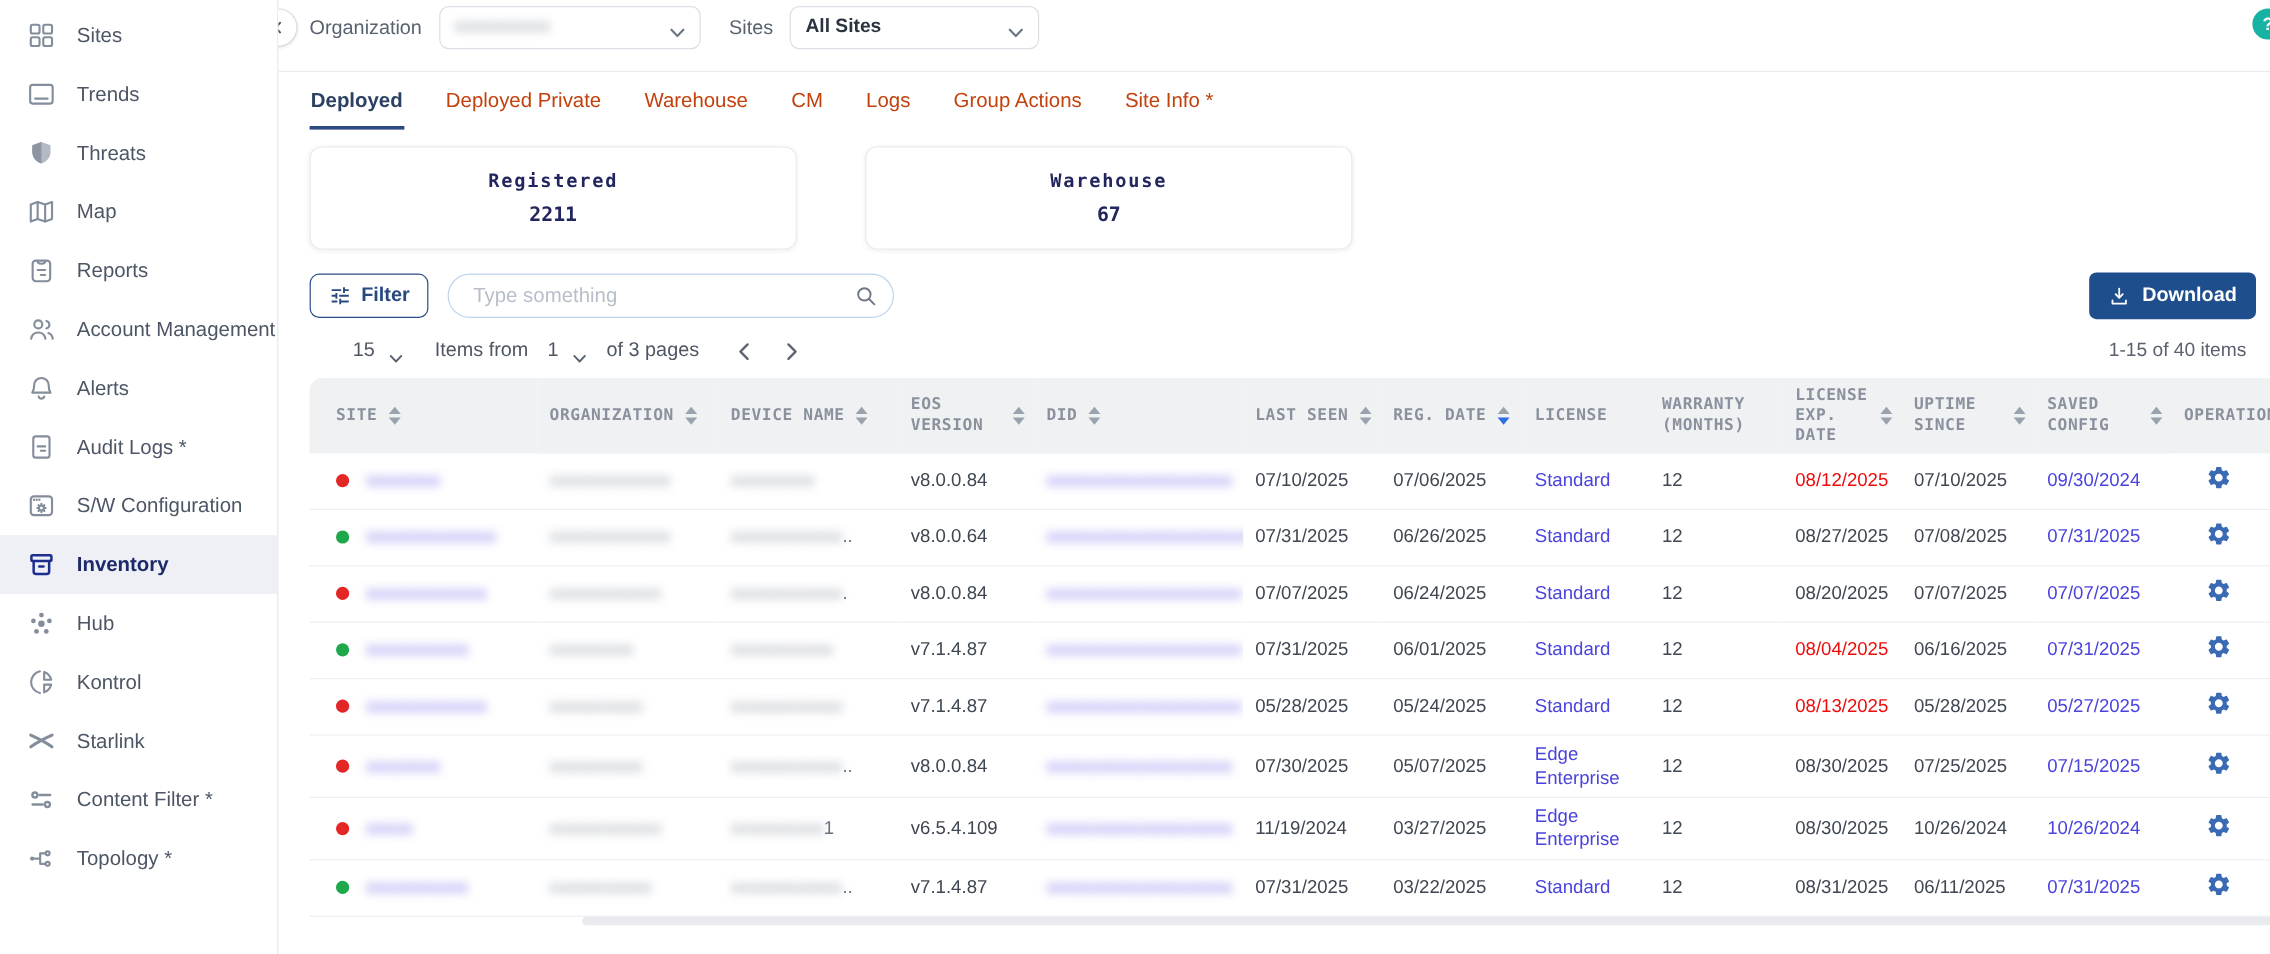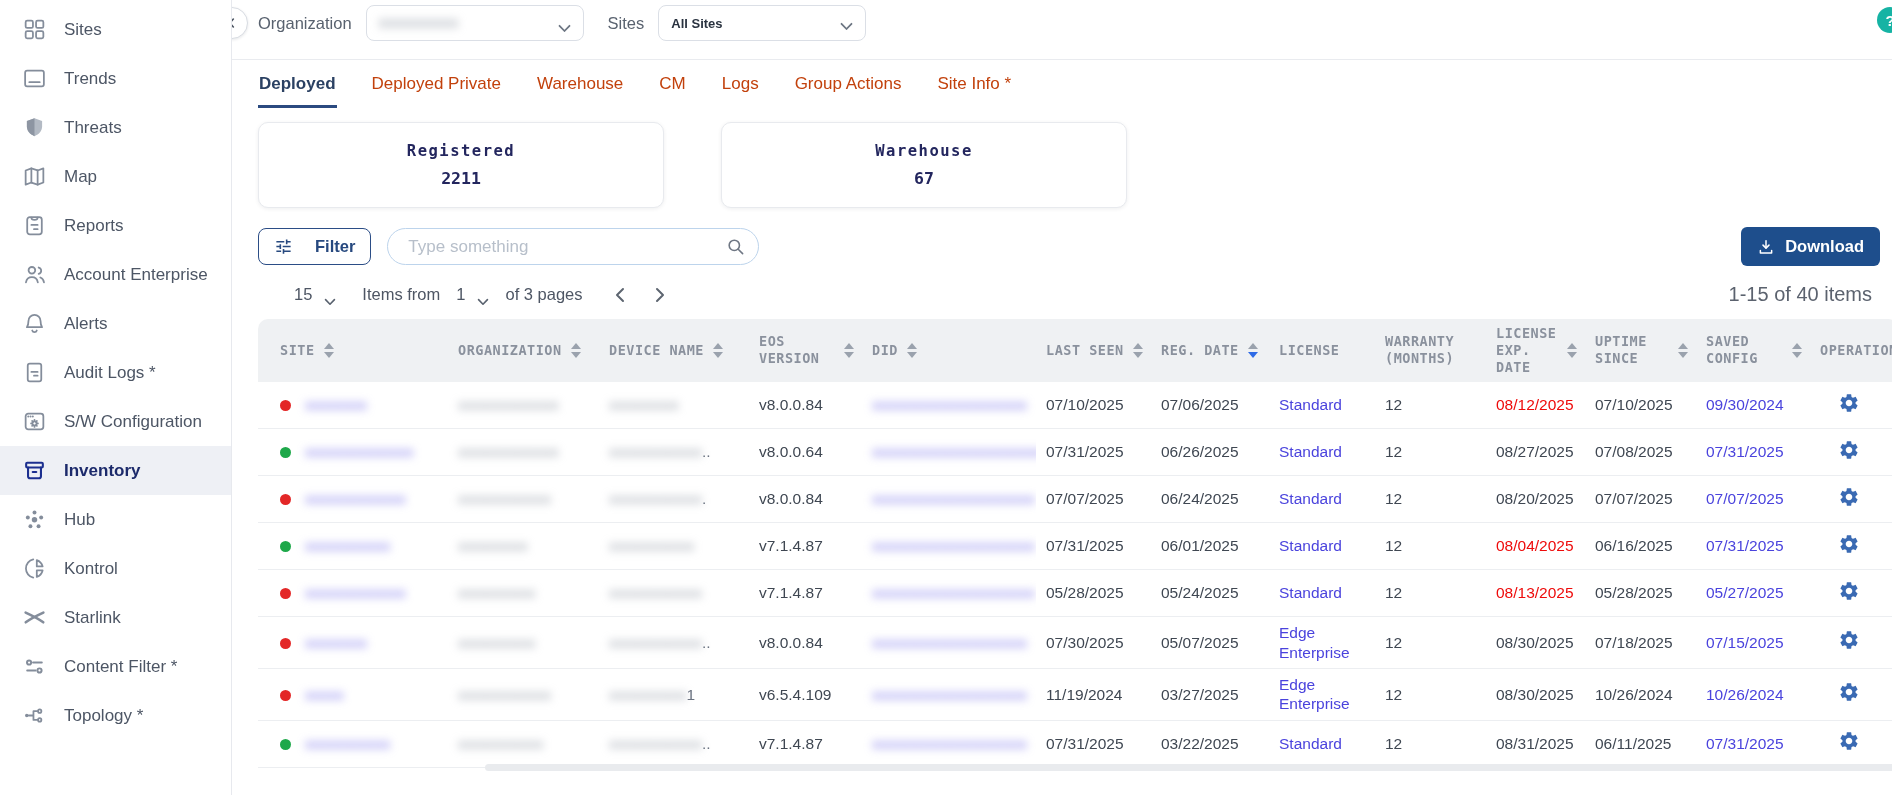--- a/index.html
+++ b/index.html
@@ -47,21 +47,21 @@
   .back-btn svg { width:16px; height:16px; }
   .tb-label { font-size:16.5px; color:#59626f; }
   .select {
     height:36px; border:1px solid #dbdfe6; border-radius:8px; background:#fff;
     display:flex; align-items:center; justify-content:space-between;
     padding:0 12px; gap:10px; cursor:pointer;
   }
   .select .chev { width:13px; height:9px; color:#6d7683; flex:none; }
   .select .chev svg { width:13px; height:9px; }
   .org-select { width:218px; }
-  .sites-select { width:208px; font-weight:bold; font-size:13px; color:#2a3340;padding-left:12px; }
+  .sites-select { width:208px; font-weight:bold; font-size:16px; color:#2a3340;padding-left:12px; }
   .help-bubble {
     position:absolute; right:-11px; top:7px;
     width:26px; height:26px; border-radius:50%;
     background:#16b3a4; color:#fff; font-weight:bold; font-size:15px;
     display:flex; align-items:center; justify-content:center; cursor:pointer;
   }
 
   
   .tabs { display:flex; gap:34px; padding-left:26px; height:48px; align-items:stretch; }
   .tab {
@@ -84,21 +84,21 @@
   .card-value {
     font-family:"DejaVu Sans Mono", monospace;
     font-size:16.5px; font-weight:bold; color:#23265e;
   }
 
   
   .toolbar { display:flex; align-items:center; padding:19px 12px 0 26px; }
   .filter-btn {
     height:37px; border:1.5px solid #2b4d86; border-radius:8px; background:#fff;
     color:#27497f; font-weight:bold; font-size:16.5px; font-family:inherit;
-    display:flex; align-items:center; gap:22px; padding:0 15px; cursor:pointer;
+    display:flex; align-items:center; gap:8px; padding:0 15px; cursor:pointer;
   }
   .filter-btn svg { width:19px; height:19px; fill:#27497f; }
   .search-box {
     margin-left:16px; width:372px; height:37px;
     border:1px solid #bdd4ec; border-radius:19px; background:#fff;
     display:flex; align-items:center; padding:0 13px 0 18px; gap:8px;
   }
   .search-box input {
     flex:1; border:none; outline:none; font-size:17px; font-family:inherit; color:#3e4550; background:transparent;
   }
@@ -113,21 +113,21 @@
   .download-btn svg { width:18px; height:18px; }
 
   
   .pagerow { display:flex; align-items:center; padding:17px 20px 13px 62px; color:#4e5664; font-size:16.5px; }
   .psel { display:flex; align-items:center; gap:12px; cursor:pointer; }
   .psel .chev { width:12px; height:8px; color:#59626f; } .psel .chev svg { width:12px; height:8px; }
   .pg-gap { width:26px; } .pg-gap-s { width:16px; }
   .pg-nav { display:flex; gap:26px; margin-left:30px; }
   .pg-arrow { background:none; border:none; padding:0; width:14px; height:18px; color:#5d6570; cursor:pointer; }
   .pg-arrow svg { width:14px; height:18px; }
-  .pg-range { margin-left:auto; color:#5b626e; font-size:20px;text-align:right; }
+  .pg-range { margin-left:auto; color:#5b626e; font-size:16px;text-align:right; }
 
   
   .table-wrap { padding-left:26px; overflow:hidden; }
   table { border-collapse:collapse; table-layout:fixed; width:1640px; }
   thead th {
     background:#eff1f3; height:51px; padding:6px 8px 6px 10px;
     font-family:"DejaVu Sans Mono", monospace; font-size:13.5px; font-weight:bold;
     letter-spacing:0.5px; color:#8a919d; text-align:left; vertical-align:middle;
   }
   thead th:first-child { border-top-left-radius:10px; padding-left:22px; }
@@ -216,21 +216,21 @@
       </div>
       <div class="side-item">
         <span class="ic">
           <svg viewBox="0 0 24 24" fill="none" stroke="currentColor" stroke-width="1.7" stroke-linecap="round" stroke-linejoin="round">
             <circle cx="9.5" cy="8" r="3.2"></circle>
             <path d="M3.8 19.5c.6-3.2 2.8-5 5.7-5s5.1 1.8 5.7 5"></path>
             <path d="M16 5.3c1.5.4 2.4 1.5 2.4 3s-.9 2.6-2.4 3"></path>
             <path d="M17.6 14.9c2 .6 3.1 2.1 3.5 4.6"></path>
           </svg>
         </span>
-        <span>Account Enterprise</span>
+        <span>Account Management</span>
       </div>
       <div class="side-item">
         <span class="ic">
           <svg viewBox="0 0 24 24" fill="none" stroke="currentColor" stroke-width="1.7" stroke-linecap="round" stroke-linejoin="round">
             <path d="M12 3.8a5.8 5.8 0 0 1 5.8 5.8c0 3.3.7 4.8 1.5 5.9H4.7c.8-1.1 1.5-2.6 1.5-5.9A5.8 5.8 0 0 1 12 3.8z"></path>
             <path d="M9.8 18.7a2.3 2.3 0 0 0 4.4 0"></path>
           </svg>
         </span>
         <span>Alerts</span>
       </div>
@@ -660,21 +660,21 @@
               <td><span class="dot red"></span><span class="blur lnk">xxxxxxxx</span></td>
               <td><span class="blur gry">xxxxxxxxxx</span></td>
               <td><span class="blur gry">xxxxxxxxxxxx</span><span style="color: rgb(106, 114, 128);">..</span></td>
               <td><span>v8.0.0.84</span></td>
               <td><span class="blur lnk">xxxxxxxxxxxxxxxxxxxx</span></td>
               <td><span>07/30/2025</span></td>
               <td><span>05/07/2025</span></td>
               <td class="wrap"><span class="link">Edge Enterprise</span></td>
               <td><span>12</span></td>
               <td><span>08/30/2025</span></td>
-              <td><span>07/18/2025</span></td>
+              <td><span>07/25/2025</span></td>
               <td><span class="link">07/15/2025</span></td>
               <td><button class="gear-btn">
                   <svg viewBox="0 0 24 24">
                     <path d="M19.14 12.94c.04-.3.06-.61.06-.94 0-.32-.02-.64-.07-.94l2.03-1.58c.18-.14.23-.41.12-.61l-1.92-3.32c-.12-.22-.37-.29-.59-.22l-2.39.96c-.5-.38-1.03-.7-1.62-.94l-.36-2.54c-.04-.24-.24-.41-.48-.41h-3.84c-.24 0-.43.17-.47.41l-.36 2.54c-.59.24-1.13.57-1.62.94l-2.39-.96c-.22-.08-.47 0-.59.22L2.74 8.87c-.12.21-.08.47.12.61l2.03 1.58c-.05.3-.09.63-.09.94s.02.64.07.94l-2.03 1.58c-.18.14-.23.41-.12.61l1.92 3.32c.12.22.37.29.59.22l2.39-.96c.5.38 1.03.7 1.62.94l.36 2.54c.05.24.24.41.48.41h3.84c.24 0 .44-.17.47-.41l.36-2.54c.59-.24 1.13-.56 1.62-.94l2.39.96c.22.08.47 0 .59-.22l1.92-3.32c.12-.22.07-.47-.12-.61l-2.01-1.58zM12 15.6c-1.98 0-3.6-1.62-3.6-3.6s1.62-3.6 3.6-3.6 3.6 1.62 3.6 3.6-1.62 3.6-3.6 3.6z"></path>
                   </svg>
                 </button></td>
             </tr>
             <tr>
               <td><span class="dot red"></span><span class="blur lnk">xxxxx</span></td>
               <td><span class="blur gry">xxxxxxxxxxxx</span></td>

